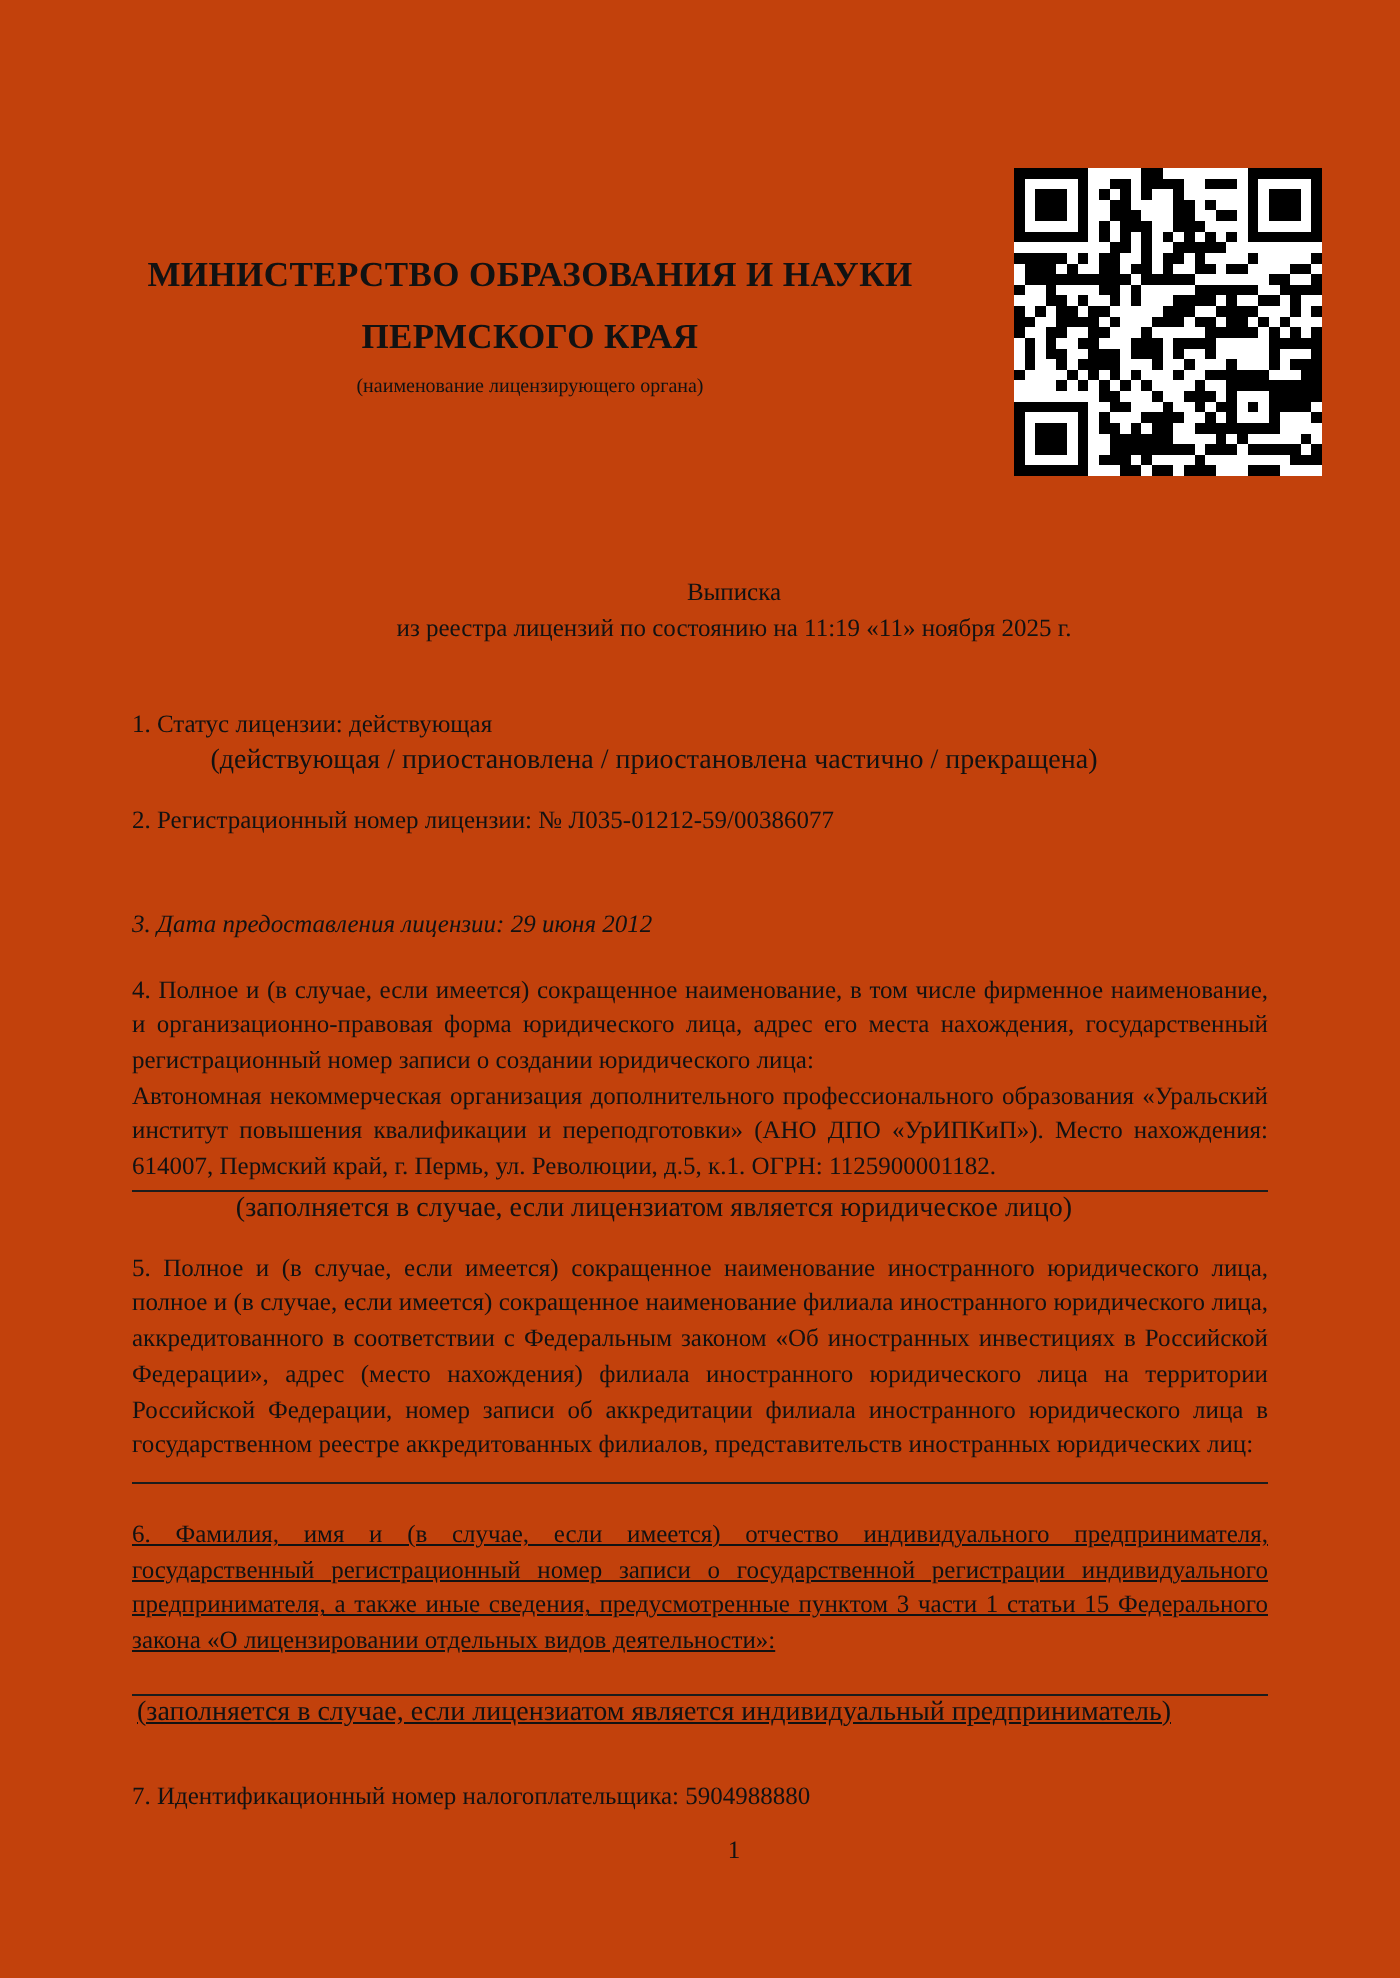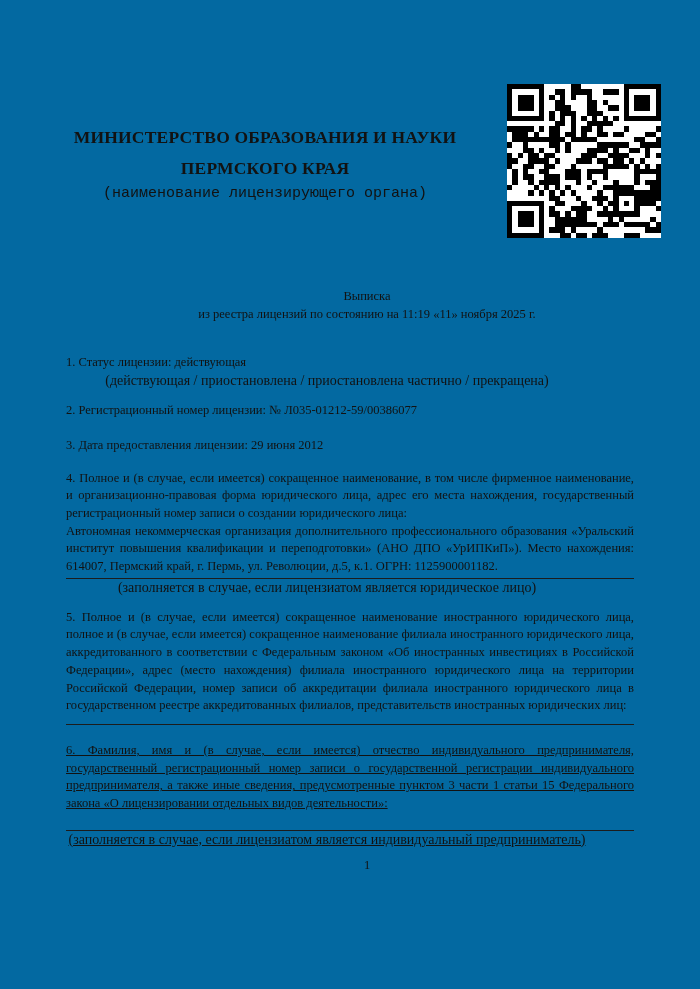--- a/index.html
+++ b/index.html
@@ -1,50 +1,50 @@
 <!DOCTYPE html>
 <html lang="ru"><head>
 <meta charset="utf-8">
 <style>
   html,body{margin:0;padding:0;background:#ffffff;}
   .page{
     position:relative;
     width:700px;height:989px;
-    background:#0369a1;
+    background:#c2410c;
     color:#121212;
     font-family:"Liberation Serif","DejaVu Serif",serif;
     overflow:hidden;
   }
   
   .ministry{
     position:absolute;top:122px;left:40px;width:450px;
     text-align:center;font-weight:bold;
     font-size:17.5px;line-height:31px;
     letter-spacing:0.2px;
   }
   .org-hint{
     margin-top:3px;
-    font-weight:normal;font-size:15px;line-height:14px;letter-spacing:0;font-family:Liberation Mono, monospace;
+    font-weight:normal;font-size:10px;line-height:14px;letter-spacing:0;
   }
   .qr{
     position:absolute;top:84px;left:507px;width:154px;height:154px;
   }
   
   .content{
     position:absolute;top:288px;left:66px;width:568px;
     font-size:12.5px;line-height:17.7px;
   }
   .doc-title{
     margin-left:34px;   
     text-align:center;
   }
   .item{margin:0;}
   .m-item1{margin-top:31px;}
   .m-item2{margin-top:14px;}
-  .m-item3{margin-top:17px;}
+  .m-item3{margin-top:34px;font-style:italic;}
   .m-item4{margin-top:15px;}
   .m-item5{margin-top:14px;}
   .m-item6{margin-top:17px;text-decoration:underline;}
   .m-item7{margin-top:26px;}
   p.just{margin:0;text-align:justify;}
   p.plain{margin:0;}
   .hint-wrap{
     width:522px;          
     text-align:center;
     font-size:14px;line-height:14px;
@@ -108,17 +108,20 @@
       <p class="just">5. Полное и (в случае, если имеется) сокращенное наименование иностранного юридического лица, полное и (в случае, если имеется) сокращенное наименование филиала иностранного юридического лица, аккредитованного в соответствии с Федеральным законом «Об иностранных инвестициях в Российской Федерации», адрес (место нахождения) филиала иностранного юридического лица на территории Российской Федерации, номер записи об аккредитации филиала иностранного юридического лица в государственном реестре аккредитованных филиалов, представительств иностранных юридических лиц:</p>
       <div class="answer-space-1"></div>
     </div>
 
     <div class="item m-item6">
       <p class="just">6. Фамилия, имя и (в случае, если имеется) отчество индивидуального предпринимателя, государственный регистрационный номер записи о государственной регистрации индивидуального предпринимателя, а также иные сведения, предусмотренные пунктом 3 части 1 статьи 15 Федерального закона «О лицензировании отдельных видов деятельности»:</p>
       <div class="answer-space-2"></div>
       <div class="hint-wrap">(заполняется в случае, если лицензиатом является индивидуальный предприниматель)</div>
     </div>
 
+    <div class="item m-item7">
+      <p class="plain">7. Идентификационный номер налогоплательщика: 5904988880</p>
+    </div>
 
     <div class="page-number">1</div>
 
   </div>
 </div>
 
 </body></html>

